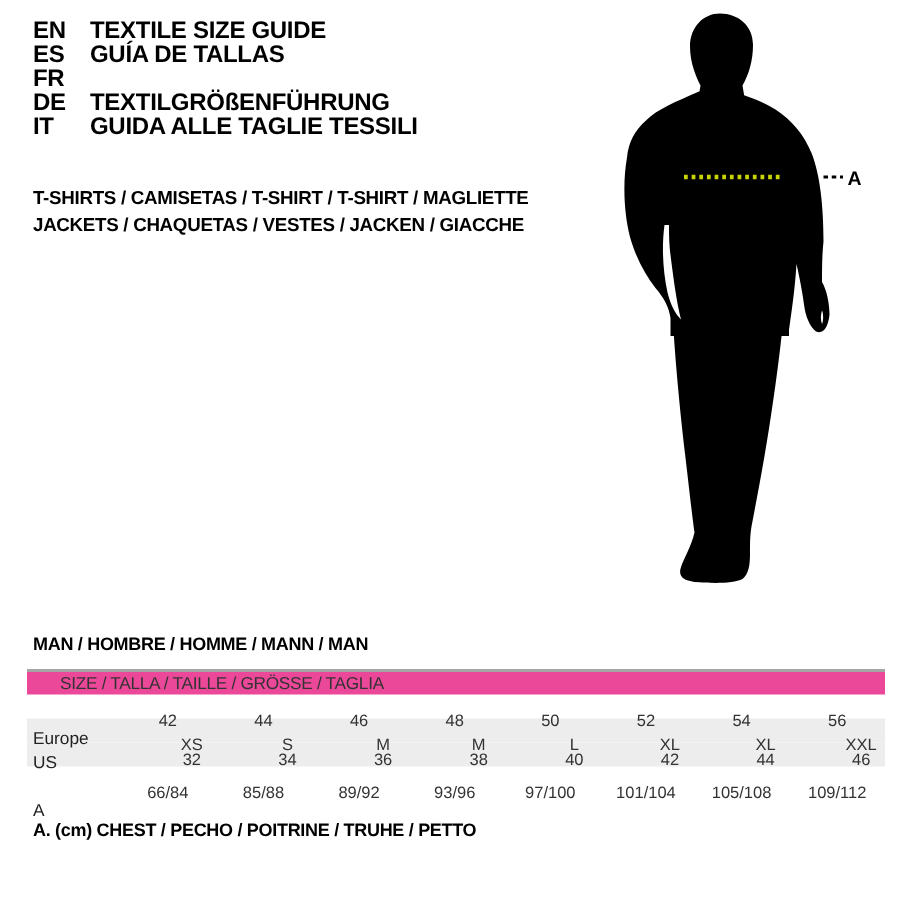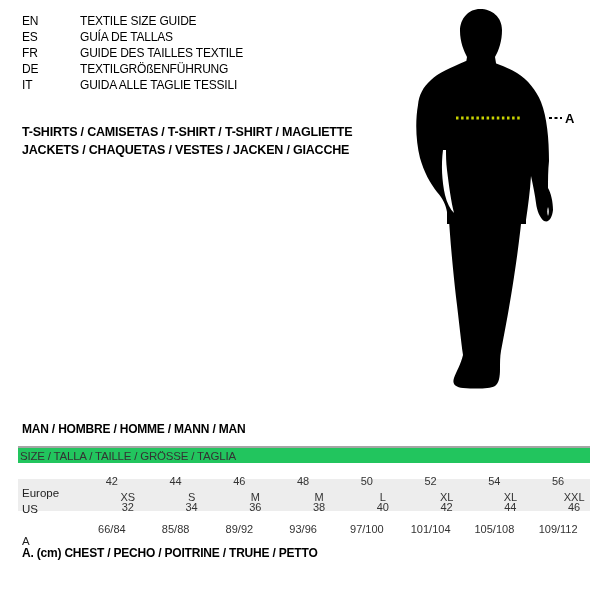--- a/index.html
+++ b/index.html
@@ -7,38 +7,38 @@
   body {
     position:relative;
     background:#ffffff;
     font-family:"Liberation Sans", sans-serif;
     color:#000;
     overflow:hidden;
   }
 
   
   .lang-list { position:absolute; left:22px; top:13px; }
-  .lang-row { display:flex; line-height:16px; font-size:12px; font-weight:normal; letter-spacing:-0.2px;gap:20px; }
+  .lang-row { display:flex; line-height:16px; font-size:16px; font-weight:bold; letter-spacing:-0.2px; }
   .lang-code { width:38px; }
 
   
   .categories { position:absolute; left:22px; top:124px; font-size:12.5px; font-weight:bold; line-height:17.5px; letter-spacing:-0.2px; }
 
   
   .figure-wrap { position:absolute; left:390px; top:0; width:200px; height:400px; }
   .figure-wrap svg { display:block; width:200px; height:400px; }
 
   
   .man-title { position:absolute; left:22px; top:422px; font-size:12px; font-weight:bold; letter-spacing:-0.2px; }
 
   
   .size-table { position:absolute; left:18px; top:446px; width:572px; font-size:11px; }
   .thead {
-    height:17px; background:#22c55e; border-top:2px solid #a5a5a5;
-    display:flex; align-items:center; padding-left:2px;
+    height:17px; background:#ec4899; border-top:2px solid #a5a5a5;
+    display:flex; align-items:center; padding-left:22px;
     color:#333; font-size:11.5px; letter-spacing:-0.2px;
   }
   .trow { display:grid; grid-template-columns:62px repeat(8, 1fr); height:16px; align-items:center; color:#333; }
   .trow.shade { background:#ededed;gap:32px; }
   .tlabel { padding-left:4px; color:#222; font-size:11.5px;margin-top:24px; }
   .tcell { text-align:center; }
 
   
   .footnote { position:absolute; left:22px; top:546px; font-size:12px; font-weight:bold; letter-spacing:-0.2px; }
 </style>
@@ -49,21 +49,20 @@
   <div class="lang-row">
     <span class="lang-code">EN</span>
     <span class="lang-label">TEXTILE SIZE GUIDE</span>
   </div>
   <div class="lang-row">
     <span class="lang-code">ES</span>
     <span class="lang-label">GUÍA DE TALLAS</span>
   </div>
   <div class="lang-row">
     <span class="lang-code">FR</span>
-    <span class="lang-label">GUIDE DES TAILLES TEXTILE</span>
   </div>
   <div class="lang-row">
     <span class="lang-code">DE</span>
     <span class="lang-label">TEXTILGRÖßENFÜHRUNG</span>
   </div>
   <div class="lang-row">
     <span class="lang-code">IT</span>
     <span class="lang-label">GUIDA ALLE TAGLIE TESSILI</span>
   </div>
 </div>

